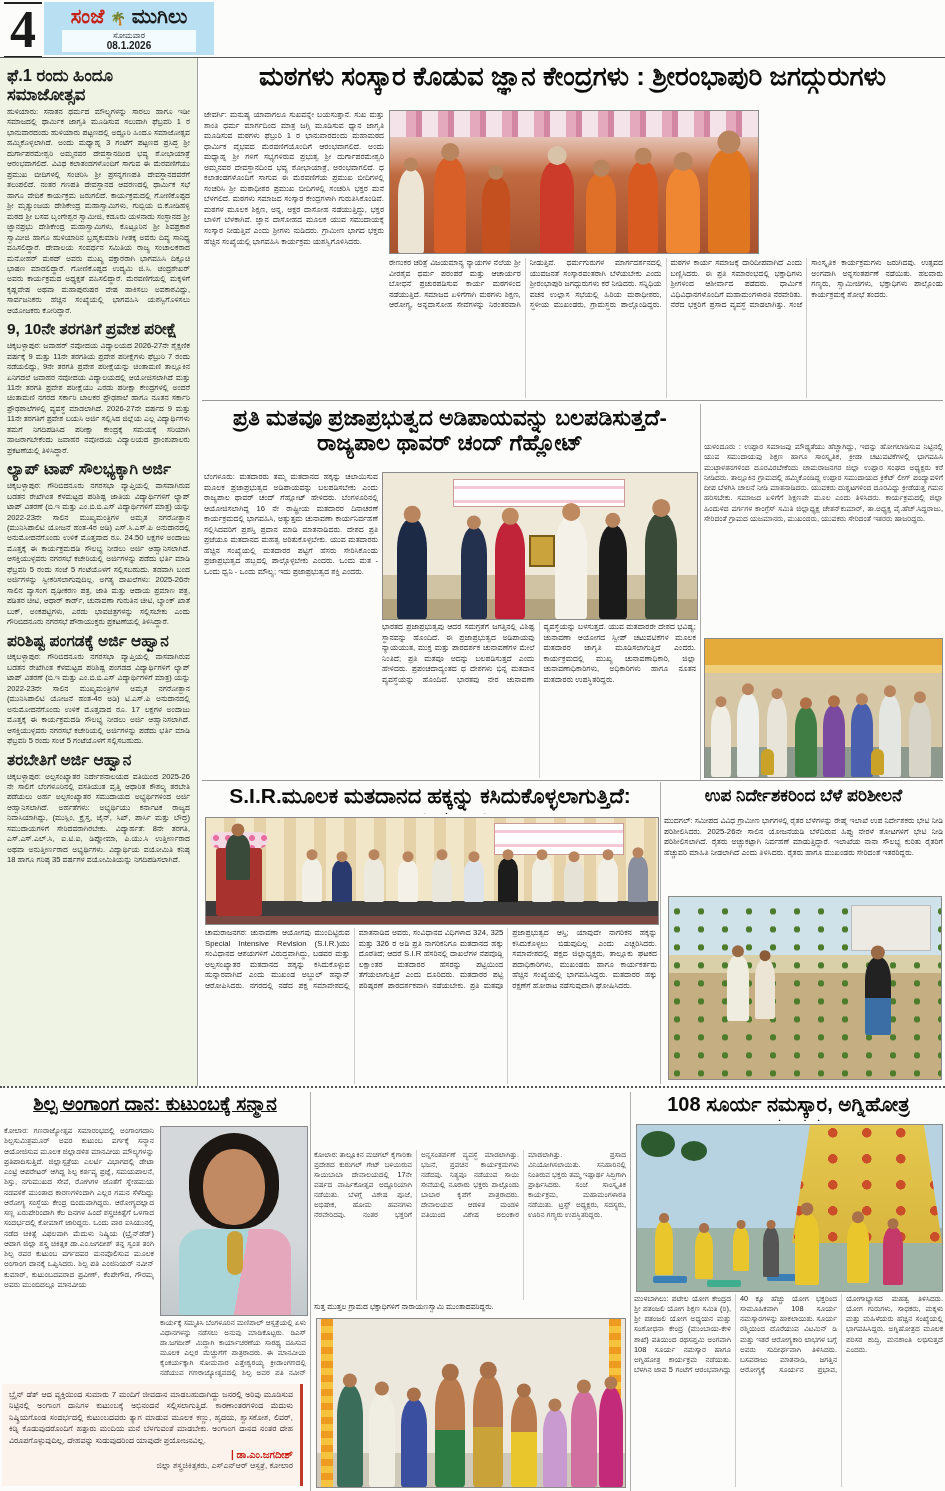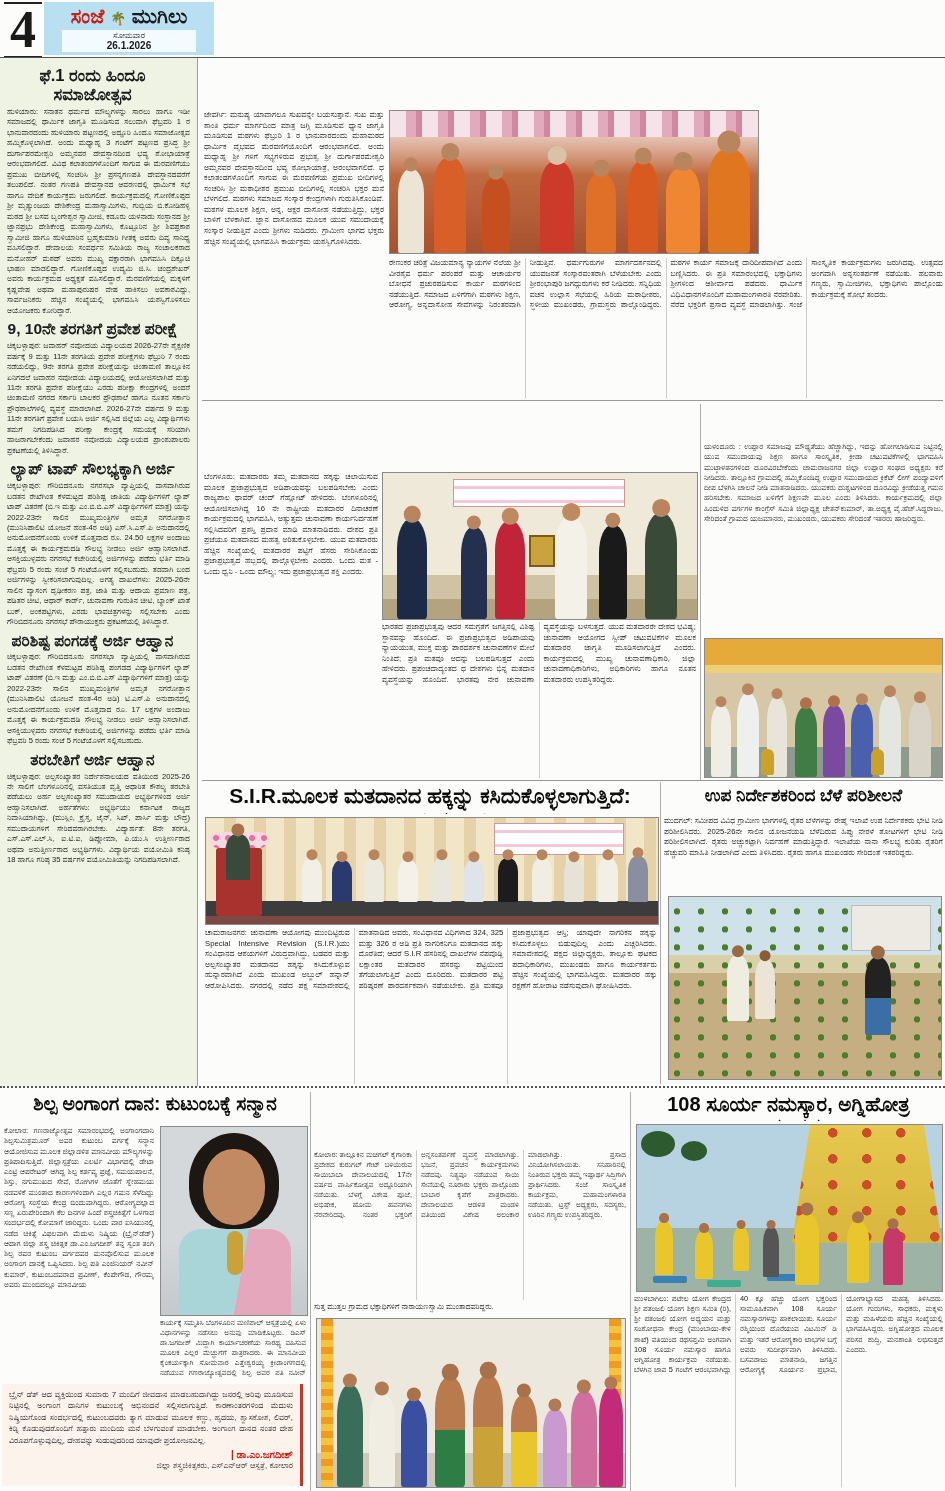--- a/index.html
+++ b/index.html
@@ -24,21 +24,21 @@
   .dotrule{position:absolute;border-top:2px dotted #555;height:0;}
   
   .headline{font-weight:bold;text-align:center;line-height:1.12;color:#0d0d0d;}
   .body-txt{font-size:7.7px;line-height:1.37;text-align:justify;color:#222;}
   .cols2{column-count:2;column-gap:9px;column-rule:1px solid #ccc;}
   .cols3{column-count:3;column-gap:9px;column-rule:1px solid #ccc;}
   .cols4{column-count:4;column-gap:9px;column-rule:1px solid #ccc;}
   
   #left-col{left:0;top:58px;width:198px;height:1028px;background:#eef3e3;
             border-right:1px solid #9f9f9f;padding:4px 7px;box-sizing:border-box;}
-  #left-col .lc-head{font-size:15.5px;font-weight:bold;text-align:center;margin:4px 12px 3px 0;line-height:1.15;}
+  #left-col .lc-head{font-size:15.5px;font-weight:bold;text-align:left;margin:4px 12px 3px 0;line-height:1.15;}
   #left-col .lc-body{font-size:7.6px;line-height:1.38;text-align:justify;color:#222;}
   
   #quote-box{left:2px;top:1384px;width:301px;height:102px;background:#fdf3ed;
              border-right:3px solid #c0392b;padding:5px 7px;box-sizing:border-box;}
   #quote-text{font-size:7.9px;line-height:1.45;text-align:justify;color:#222;}
   #quote-author{font-size:10px;font-weight:bold;color:#c62015;text-align:right;margin-top:3px;}
   #quote-desig{font-size:8px;color:#333;text-align:right;}
   
   .photo{position:absolute;overflow:hidden;border:1px solid #8a8a8a;background:#ddd;}
   .p{position:absolute;bottom:0;border-radius:45% 45% 8% 8% / 30% 30% 4% 4%;background:var(--c,#ccc);}
@@ -84,21 +84,21 @@
 
   <div class="abs" id="pageno">4</div>
   <div class="abs" id="logo-box">
     <div id="logo-line1">
       <span class="red">ಸಂಜೆ</span>
       <span class="palm">🌴</span>
       <span>ಮುಗಿಲು</span>
     </div>
     <div id="logo-sub">
       <div id="logo-day">ಸೋಮವಾರ</div>
-      <div id="logo-date">26.1.2026</div>
+      <div id="logo-date">08.1.2026</div>
     </div>
   </div>
   <div class="hrule" style="left:0;top:57px;width:945px;"></div>
 
   <div class="abs" id="left-col">
     <div>
       <div class="lc-head" style="font-size:16.5px;">ಫೆ.1 ರಂದು ಹಿಂದೂ ಸಮಾಜೋತ್ಸವ</div>
       <div class="lc-body">ಹುಳಿಯಾರು: ಸನಾತನ ಧರ್ಮದ ಮೌಲ್ಯಗಳನ್ನು ಸಾರಲು ಹಾಗೂ ಇಡೀ ಸಮಾಜದಲ್ಲಿ ಧಾರ್ಮಿಕ ಜಾಗೃತಿ ಮೂಡಿಸುವ ಸಲುವಾಗಿ ಫೆಬ್ರವರಿ 1 ರ ಭಾನುವಾರದಂದು ಹುಳಿಯಾರು ಪಟ್ಟಣದಲ್ಲಿ ಅದ್ದೂರಿ ಹಿಂದೂ ಸಮಾಜೋತ್ಸವ ಹಮ್ಮಿಕೊಳ್ಳಲಾಗಿದೆ. ಅಂದು ಮಧ್ಯಾಹ್ನ 3 ಗಂಟೆಗೆ ಪಟ್ಟಣದ ಪ್ರಸಿದ್ಧ ಶ್ರೀ ದುರ್ಗಾಪರಮೇಶ್ವರಿ ಅಮ್ಮನವರ ದೇವಸ್ಥಾನದಿಂದ ಭವ್ಯ ಶೋಭಾಯಾತ್ರೆ ಆರಂಭವಾಗಲಿದೆ. ವಿವಿಧ ಕಲಾತಂಡಗಳೊಂದಿಗೆ ಸಾಗುವ ಈ ಮೆರವಣಿಗೆಯು ಪ್ರಮುಖ ಬೀದಿಗಳಲ್ಲಿ ಸಂಚರಿಸಿ ಶ್ರೀ ಪ್ರಸನ್ನಗಣಪತಿ ದೇವಸ್ಥಾನದವರೆಗೆ ತಲುಪಲಿದೆ. ನಂತರ ಗಣಪತಿ ದೇವಸ್ಥಾನದ ಆವರಣದಲ್ಲಿ ಧಾರ್ಮಿಕ ಸಭೆ ಹಾಗೂ ವೇದಿಕೆ ಕಾರ್ಯಕ್ರಮ ಜರುಗಲಿದೆ. ಕಾರ್ಯಕ್ರಮದಲ್ಲಿ ಗೋಣಿಕೊಪ್ಪದ ಶ್ರೀ ಮೃತ್ಯುಂಜಯ ದೇಶಿಕೇಂದ್ರ ಮಹಾಸ್ವಾಮಿಗಳು, ಗುಬ್ಬಿಯ ಬಿ.ಕೋಡಿಹಳ್ಳಿ ಮಠದ ಶ್ರೀ ಬಸವ ಬೃಂಗೇಶ್ವರ ಸ್ವಾಮೀಜಿ, ಕಡೂರು ಯಳನಾಡು ಸಂಸ್ಥಾನದ ಶ್ರೀ ಜ್ಞಾನಪ್ರಭು ದೇಶಿಕೇಂದ್ರ ಮಹಾಸ್ವಾಮಿಗಳು, ಕೊಟ್ಟೂರಿನ ಶ್ರೀ ಶಿವಪ್ರಕಾಶ ಸ್ವಾಮೀಜಿ ಹಾಗೂ ಹುಳಿಯಾರಿನ ಬ್ರಹ್ಮಕುಮಾರಿ ಗೀತಕ್ಕ ಅವರು ದಿವ್ಯ ಸಾನಿಧ್ಯ ವಹಿಸಲಿದ್ದಾರೆ. ದೇವಾಲಯ ಸಂವರ್ಧನ ಸಮಿತಿಯ ರಾಜ್ಯ ಸಂಚಾಲಕರಾದ ಮನೋಹರ್ ಮಠದ್ ಅವರು ಮುಖ್ಯ ವಕ್ತಾರರಾಗಿ ಭಾಗವಹಿಸಿ ದಿಕ್ಸೂಚಿ ಭಾಷಣ ಮಾಡಲಿದ್ದಾರೆ. ಗೋಣಿಕೊಪ್ಪದ ಉದ್ಯಮಿ ಜಿ.ಸಿ. ಚಂದ್ರಶೇಖರ್ ಅವರು ಕಾರ್ಯಕ್ರಮದ ಅಧ್ಯಕ್ಷತೆ ವಹಿಸಲಿದ್ದಾರೆ. ಮೆರವಣಿಗೆಯಲ್ಲಿ ಮಕ್ಕಳಿಗೆ ಕೃಷ್ಣವೇಷ ಅಥವಾ ಮಹಾಪುರುಷರ ವೇಷ ಹಾಕಿಸಲು ಅವಕಾಶವಿದ್ದು, ಸಾರ್ವಜನಿಕರು ಹೆಚ್ಚಿನ ಸಂಖ್ಯೆಯಲ್ಲಿ ಭಾಗವಹಿಸಿ ಯಶಸ್ವಿಗೊಳಿಸಲು ಆಯೋಜಕರು ಕೋರಿದ್ದಾರೆ.</div>
     </div>
     <div>
@@ -112,34 +112,36 @@
     <div>
       <div class="lc-head">ಪರಿಶಿಷ್ಟ ಪಂಗಡಕ್ಕೆ ಅರ್ಜಿ ಆಹ್ವಾನ</div>
       <div class="lc-body">ಚಿಕ್ಕಬಳ್ಳಾಪುರ: ಗೌರಿಬಿದನೂರು ನಗರಸಭಾ ವ್ಯಾಪ್ತಿಯಲ್ಲಿ ವಾಸವಾಗಿರುವ ಬಡತನ ರೇಖೆಗಿಂತ ಕೆಳಮಟ್ಟದ ಪರಿಶಿಷ್ಟ ಪಂಗಡದ ವಿದ್ಯಾರ್ಥಿಗಳಿಗೆ ಲ್ಯಾಪ್ ಟಾಪ್ ವಿತರಣೆ (ಬಿ.ಇ ಮತ್ತು ಎಂ.ಬಿ.ಬಿ.ಎಸ್ ವಿದ್ಯಾರ್ಥಿಗಳಿಗೆ ಮಾತ್ರ) ಯನ್ನು 2022-23ನೇ ಸಾಲಿನ ಮುಖ್ಯಮಂತ್ರಿಗಳ ಅಮೃತ ನಗರೋತ್ಥಾನ (ಮುನಿಸಿಪಾಲಿಟಿ ಯೋಜನೆ ಹಂತ-4ರ ಅಡಿ) ಟಿ.ಎಸ್.ಪಿ ಅನುದಾನದಲ್ಲಿ ಅನುಮೋದನೆಗೊಂಡು ಉಳಿಕೆ ಮೊತ್ತವಾದ ರೂ. 17 ಲಕ್ಷಗಳ ಅಂದಾಜು ಮೊತ್ತಕ್ಕೆ ಈ ಕಾರ್ಯಕ್ರಮದಡಿ ಸೌಲಭ್ಯ ನೀಡಲು ಅರ್ಜಿ ಆಹ್ವಾನಿಸಲಾಗಿದೆ. ಆಸಕ್ತಿಯುಳ್ಳವರು ನಗರಸಭೆ ಕಚೇರಿಯಲ್ಲಿ ಅರ್ಜಿಗಳನ್ನು ಪಡೆದು ಭರ್ತಿ ಮಾಡಿ ಫೆಬ್ರವರಿ 5 ರಂದು ಸಂಜೆ 5 ಗಂಟೆಯೊಳಗೆ ಸಲ್ಲಿಸಬಹುದು.</div>
     </div>
     <div>
       <div class="lc-head">ತರಬೇತಿಗೆ ಅರ್ಜಿ ಆಹ್ವಾನ</div>
       <div class="lc-body">ಚಿಕ್ಕಬಳ್ಳಾಪುರ: ಅಲ್ಪಸಂಖ್ಯಾತರ ನಿರ್ದೇಶನಾಲಯದ ವತಿಯಿಂದ 2025-26 ನೇ ಸಾಲಿಗೆ ಬೆಂಗಳೂರಿನಲ್ಲಿ ವಸತಿಯುತ ವೃತ್ತಿ ಆಧಾರಿತ ಕೌಶಲ್ಯ ತರಬೇತಿ ಪಡೆಯಲು ಅರ್ಹ ಅಲ್ಪಸಂಖ್ಯಾತರ ಸಮುದಾಯದ ಅಭ್ಯರ್ಥಿಗಳಿಂದ ಅರ್ಜಿ ಆಹ್ವಾನಿಸಲಾಗಿದೆ. ಅರ್ಹತೆಗಳು: ಅಭ್ಯರ್ಥಿಯು ಕರ್ನಾಟಕ ರಾಜ್ಯದ ನಿವಾಸಿಯಾಗಿದ್ದು, (ಮುಸ್ಲಿಂ, ಕ್ರೈಸ್ತ, ಜೈನ್, ಸಿಖ್, ಪಾರ್ಸಿ ಮತ್ತು ಬೌದ್ಧ) ಸಮುದಾಯಗಳಿಗೆ ಸೇರಿದವರಾಗಿರಬೇಕು. ವಿದ್ಯಾರ್ಹತೆ: 8ನೇ ತರಗತಿ, ಎಸ್.ಎಸ್.ಎಲ್.ಸಿ, ಐ.ಟಿ.ಐ, ಡಿಪ್ಲೋಮಾ, ಪಿ.ಯು.ಸಿ ಉತ್ತೀರ್ಣರಾದ ಅಥವಾ ಅನುತ್ತೀರ್ಣರಾದ ಅಭ್ಯರ್ಥಿಗಳು. ವಿದ್ಯಾರ್ಥಿಯ ವಯೋಮಿತಿ ಕನಿಷ್ಠ 18 ಹಾಗೂ ಗರಿಷ್ಠ 35 ವರ್ಷಗಳ ವಯೋಮಿತಿಯನ್ನು ನಿಗದಿಪಡಿಸಲಾಗಿದೆ.</div>
     </div>
   </div>
 
+  <div class="abs headline" style="left:202px;top:62px;width:741px;height:44px;font-size:26px;">ಮಠಗಳು ಸಂಸ್ಕಾರ ಕೊಡುವ ಜ್ಞಾನ ಕೇಂದ್ರಗಳು : ಶ್ರೀರಂಭಾಪುರಿ ಜಗದ್ಗುರುಗಳು</div>
   <div class="abs body-txt" style="left:204px;top:110px;width:180px;height:288px;">ಜೇವರ್ಗಿ: ಮನುಷ್ಯ ಯಾವಾಗಲೂ ಸುಖವನ್ನೇ ಬಯಸುತ್ತಾನೆ. ಸುಖ ಮತ್ತು ಶಾಂತಿ ಧರ್ಮ ಮಾರ್ಗದಿಂದ ಮಾತ್ರ ಜಗ್ಗಿ ಮೂಡಿಸುವ ಧ್ಯಾನ ಜಾಗೃತಿ ಮೂಡಿಸುವ ಮಠಗಳು ಫೆಬ್ರುರಿ 1 ರ ಭಾನುವಾರದಂದು ಮಹಾಮಠದ ಧಾರ್ಮಿಕ ವೈಭವದ ಮೆರವಣಿಗೆಯೊಂದಿಗೆ ಆರಂಭವಾಗಲಿದೆ. ಅಂದು ಮಧ್ಯಾಹ್ನ ಶ್ರೀ ಗಳಿಗೆ ಸಭ್ಯಗಳಿರುವ ಪ್ರಭುತ್ವ ಶ್ರೀ ದುರ್ಗಾಪರಮೇಶ್ವರಿ ಅಮ್ಮನವರ ದೇವಸ್ಥಾನದಿಂದ ಭವ್ಯ ಶೋಭಾಯಾತ್ರೆ, ಅರಂಭವಾಗಲಿದೆ. ಧ ಕಲಾತಂಡಗಳೊಂದಿಗೆ ಸಾಗುವ ಈ ಮೆರವಣಿಗೆಯ ಪ್ರಮುಖ ಬೀದಿಗಳಲ್ಲಿ ಸಂಚರಿಸಿ ಶ್ರೀ ಮಠಾಧೀಶರ ಪ್ರಮುಖ ಬೀದಿಗಳಲ್ಲಿ ಸಂಚರಿಸಿ ಭಕ್ತರ ಮನೆ ಬೆಳಗಲಿದೆ. ಮಠಗಳು ಸಮಾಜದ ಸಂಸ್ಕಾರ ಕೇಂದ್ರಗಳಾಗಿ ಗುರುತಿಸಿಕೊಂಡಿವೆ. ಮಠಗಳ ಮೂಲಕ ಶಿಕ್ಷಣ, ಅನ್ನ, ಅಕ್ಷರ ದಾಸೋಹ ನಡೆಯುತ್ತಿದ್ದು, ಭಕ್ತರ ಬಾಳಿಗೆ ಬೆಳಕಾಗಿವೆ. ಜ್ಞಾನ ದಾಸೋಹದ ಮೂಲಕ ಯುವ ಸಮುದಾಯಕ್ಕೆ ಸಂಸ್ಕಾರ ನೀಡುತ್ತಿವೆ ಎಂದು ಶ್ರೀಗಳು ನುಡಿದರು. ಗ್ರಾಮೀಣ ಭಾಗದ ಭಕ್ತರು ಹೆಚ್ಚಿನ ಸಂಖ್ಯೆಯಲ್ಲಿ ಭಾಗವಹಿಸಿ ಕಾರ್ಯಕ್ರಮ ಯಶಸ್ವಿಗೊಳಿಸಿದರು.</div>
   <div class="photo" id="photo-main" style="left:389px;top:110px;width:368px;height:142px;">
     <div class="p" style="--c:#ece5d6;left:8px;width:26px;height:84px;"></div>
     <div class="p" style="--c:#d85f28;left:44px;width:32px;height:96px;"></div>
     <div class="p" style="--c:#c44f1f;left:92px;width:28px;height:76px;"></div>
     <div class="p" style="--c:#cc3b2a;--skin:#d8c3a8;left:150px;width:34px;height:92px;"></div>
     <div class="p" style="--c:#e07028;left:196px;width:30px;height:80px;"></div>
     <div class="p" style="--c:#d85a20;left:238px;width:30px;height:92px;"></div>
     <div class="p" style="--c:#ef8632;left:276px;width:34px;height:86px;"></div>
     <div class="p" style="--c:#e0761f;left:318px;width:42px;height:104px;"></div>
   </div>
   <div class="abs body-txt cols4" style="left:389px;top:258px;width:554px;height:140px;">ರೇಣುಕರ ಚರಿತ್ರೆ ವಿಜಯಮಾನ್ಯ ನ್ಯಾಯಗಳ ನೆಲೆಯ ಶ್ರೀ ವೀರಶೈವ ಧರ್ಮ ಪರಂಪರೆ ಮತ್ತು ಆಚಾರ್ಯರ ಬೋಧನೆ ಪ್ರಚುರಪಡಿಸುವ ಕಾರ್ಯ ಮಠಗಳಿಂದ ನಡೆಯುತ್ತಿದೆ. ಸಮಾಜದ ಏಳಿಗೆಗಾಗಿ ಮಠಗಳು ಶಿಕ್ಷಣ, ಆರೋಗ್ಯ, ಅನ್ನದಾಸೋಹ ಸೇವೆಗಳನ್ನು ನಿರಂತರವಾಗಿ ನೀಡುತ್ತಿವೆ. ಧರ್ಮಗುರುಗಳ ಮಾರ್ಗದರ್ಶನದಲ್ಲಿ ಯುವಜನತೆ ಸಂಸ್ಕಾರವಂತರಾಗಿ ಬೆಳೆಯಬೇಕು ಎಂದು ಶ್ರೀರಂಭಾಪುರಿ ಜಗದ್ಗುರುಗಳು ಕರೆ ನೀಡಿದರು. ಸನ್ನಿಧಿಯ ವಚನ ಉಲ್ಲಾಸ ಸಭೆಯಲ್ಲಿ ಹಿರಿಯ ಮಠಾಧೀಶರು, ಸ್ಥಳೀಯ ಮುಖಂಡರು, ಗ್ರಾಮಸ್ಥರು ಪಾಲ್ಗೊಂಡಿದ್ದರು. ಮಠಗಳ ಕಾರ್ಯ ಸಮಾಜಕ್ಕೆ ದಾರಿದೀಪವಾಗಿದೆ ಎಂದು ಬಣ್ಣಿಸಿದರು. ಈ ಪ್ರತಿ ಸಮಾರಂಭದಲ್ಲಿ ಭಕ್ತಾಧಿಗಳು ಶ್ರೀಗಳಿಂದ ಆಶೀರ್ವಾದ ಪಡೆದರು. ಧಾರ್ಮಿಕ ವಿಧಿವಿಧಾನಗಳೊಂದಿಗೆ ಮಹಾಮಂಗಳಾರತಿ ನೆರವೇರಿತು. ನೆರೆದ ಭಕ್ತರಿಗೆ ಪ್ರಸಾದ ವ್ಯವಸ್ಥೆ ಮಾಡಲಾಗಿತ್ತು. ಸಂಜೆ ಸಾಂಸ್ಕೃತಿಕ ಕಾರ್ಯಕ್ರಮಗಳು ಜರುಗಿದವು. ಉತ್ಸವದ ಅಂಗವಾಗಿ ಅನ್ನಸಂತರ್ಪಣೆ ನಡೆಯಿತು. ಹಲವಾರು ಗಣ್ಯರು, ಸ್ವಾಮೀಜಿಗಳು, ಭಕ್ತಾಧಿಗಳು ಪಾಲ್ಗೊಂಡು ಕಾರ್ಯಕ್ರಮಕ್ಕೆ ಶೋಭೆ ತಂದರು.</div>
   <div class="hrule" style="left:202px;top:400px;width:741px;border-color:#999;"></div>
 
+  <div class="abs headline" style="left:202px;top:406px;width:496px;height:62px;font-size:22px;">ಪ್ರತಿ ಮತವೂ ಪ್ರಜಾಪ್ರಭುತ್ವದ ಅಡಿಪಾಯವನ್ನು ಬಲಪಡಿಸುತ್ತದೆ-ರಾಜ್ಯಪಾಲ ಥಾವರ್ ಚಂದ್ ಗೆಹ್ಲೋಟ್</div>
   <div class="abs body-txt" style="left:204px;top:472px;width:174px;height:306px;">ಬೆಂಗಳೂರು: ಮತದಾರರು ತಮ್ಮ ಮತದಾನದ ಹಕ್ಕನ್ನು ಚಲಾಯಿಸುವ ಮೂಲಕ ಪ್ರಜಾಪ್ರಭುತ್ವದ ಅಡಿಪಾಯವನ್ನು ಬಲಪಡಿಸಬೇಕು ಎಂದು ರಾಜ್ಯಪಾಲ ಥಾವರ್ ಚಂದ್ ಗೆಹ್ಲೋಟ್ ಹೇಳಿದರು. ಬೆಂಗಳೂರಿನಲ್ಲಿ ಆಯೋಜಿಸಲಾಗಿದ್ದ 16 ನೇ ರಾಷ್ಟ್ರೀಯ ಮತದಾರರ ದಿನಾಚರಣೆ ಕಾರ್ಯಕ್ರಮದಲ್ಲಿ ಭಾಗವಹಿಸಿ, ಅತ್ಯುತ್ತಮ ಚುನಾವಣಾ ಕಾರ್ಯನಿರ್ವಹಣೆ ಸಲ್ಲಿಸಿದವರಿಗೆ ಪ್ರಶಸ್ತಿ ಪ್ರದಾನ ಮಾಡಿ ಮಾತನಾಡಿದರು. ದೇಶದ ಪ್ರತಿ ಪ್ರಜೆಯೂ ಮತದಾನದ ಮಹತ್ವ ಅರಿತುಕೊಳ್ಳಬೇಕು. ಯುವ ಮತದಾರರು ಹೆಚ್ಚಿನ ಸಂಖ್ಯೆಯಲ್ಲಿ ಮತದಾರರ ಪಟ್ಟಿಗೆ ಹೆಸರು ಸೇರಿಸಿಕೊಂಡು ಪ್ರಜಾಪ್ರಭುತ್ವದ ಹಬ್ಬದಲ್ಲಿ ಪಾಲ್ಗೊಳ್ಳಬೇಕು ಎಂದರು. ಒಂದು ಮತ - ಒಂದು ಧ್ವನಿ - ಒಂದು ಮೌಲ್ಯ; ಇದು ಪ್ರಜಾಪ್ರಭುತ್ವದ ಶಕ್ತಿ ಎಂದರು.</div>
   <div class="photo" id="photo-gov" style="left:382px;top:472px;width:314px;height:146px;">
     <div class="banner" style="left:70px;top:6px;width:170px;height:26px;"></div>
     <div class="p" style="--c:#1d2a45;left:14px;width:30px;height:100px;"></div>
     <div class="p" style="--c:#23304e;left:78px;width:26px;height:92px;"></div>
     <div class="p" style="--c:#c12438;left:112px;width:30px;height:98px;--skin:#c08a60;"></div>
     <div class="prop" style="left:146px;bottom:52px;width:22px;height:28px;background:#caa33c;border:2px solid #7a5c18;"></div>
     <div class="p" style="--c:#f4f1e8;left:172px;width:32px;height:102px;--skin:#c08a60;"></div>
     <div class="p" style="--c:#1a1a1a;left:216px;width:28px;height:94px;"></div>
     <div class="p" style="--c:#3a4a38;left:262px;width:32px;height:106px;"></div>
@@ -187,21 +189,21 @@
   <div class="abs body-txt" style="left:664px;top:816px;width:279px;height:78px;">ಮುದಗಲ್: ಸಮೀಪದ ವಿವಿಧ ಗ್ರಾಮೀಣ ಭಾಗಗಳಲ್ಲಿ ರೈತರ ಬೆಳೆಗಳನ್ನು ರೇಷ್ಮೆ ಇಲಾಖೆ ಉಪ ನಿರ್ದೇಶಕರು ಭೇಟಿ ನೀಡಿ ಪರಿಶೀಲಿಸಿದರು. 2025-26ನೇ ಸಾಲಿನ ಯೋಜನೆಯಡಿ ಬೆಳೆದಿರುವ ಹಿಪ್ಪು ನೇರಳೆ ತೋಟಗಳಿಗೆ ಭೇಟಿ ನೀಡಿ ಪರಿಶೀಲಿಸಲಾಗಿದೆ. ರೈತರು ಅಚ್ಚುಕಟ್ಟಾಗಿ ನಿರ್ವಹಣೆ ಮಾಡುತ್ತಿದ್ದಾರೆ. ಇಲಾಖೆಯ ನಾನಾ ಸೌಲಭ್ಯ ಕುರಿತು ರೈತರಿಗೆ ಹೆಚ್ಚುವರಿ ಮಾಹಿತಿ ನೀಡಲಾಗಿದೆ ಎಂದು ತಿಳಿಸಿದರು. ರೈತರು ಹಾಗೂ ಮುಖಂಡರು ಸೇರಿದಂತೆ ಇತರರಿದ್ದರು.</div>
   <div class="photo" id="photo-crop" style="left:668px;top:896px;width:272px;height:182px;">
     <div class="prop" style="right:10px;top:8px;width:78px;height:44px;background:#eceae2;border:1px solid #bbb;"></div>
     <div class="p" style="--c:#efece0;left:58px;bottom:58px;width:22px;height:66px;--skin:#9a6a45;"></div>
     <div class="p" style="--c:#ece4d4;left:86px;bottom:60px;width:20px;height:60px;--skin:#8a5c3a;"></div>
     <div class="p" style="--c:linear-gradient(#222 52%,#3a6ea5 52%);left:196px;bottom:44px;width:26px;height:78px;--skin:#9a6a45;"></div>
   </div>
 
   <div class="dotrule" style="left:0;top:1086px;width:945px;"></div>
 
-  <div class="abs headline" style="left:2px;top:1093px;width:306px;height:28px;font-size:19px;">ಶಿಲ್ಪ ಅಂಗಾಂಗ ದಾನ: ಕುಟುಂಬಕ್ಕೆ ಸನ್ಮಾನ</div>
+  <div class="abs headline" style="left:2px;top:1093px;width:306px;height:28px;font-size:19px;text-decoration:underline;">ಶಿಲ್ಪ ಅಂಗಾಂಗ ದಾನ: ಕುಟುಂಬಕ್ಕೆ ಸನ್ಮಾನ</div>
   <div class="abs body-txt" style="left:4px;top:1126px;width:150px;height:254px;font-size:7.5px;">ಕೋಲಾರ: ಗಣರಾಜ್ಯೋತ್ಸವ ಸಮಾರಂಭದಲ್ಲಿ ಅಂಗಾಂಗದಾನಿ ಶಿಲ್ಪಸುಮಿತ್ರಮೂರ್ ಅವರ ಕುಟುಂಬ ವರ್ಗಕ್ಕೆ ಸನ್ಮಾನ ಆಯೋಜಿಸುವ ಮೂಲಕ ಜಿಲ್ಲಾಡಳಿತ ಮಾನವೀಯ ಮೌಲ್ಯಗಳನ್ನು ಪ್ರತಿಪಾದಿಸುತ್ತಿದೆ. ಜಿಲ್ಲಾಸ್ಪತ್ರೆಯ ಎಲರ್ಟಿ ವಿಭಾಗದಲ್ಲಿ ಡೇಟಾ ಎಂಟ್ರಿ ಆಪರೇಟರ್ ಆಗಿದ್ದ ಶಿಲ್ಪ ಕರ್ತವ್ಯ ಪ್ರಜ್ಞೆ, ಸಮಯಪಾಲನೆ, ಶಿಸ್ತು, ನಗುಮುಖದ ಸೇವೆ, ರೋಗಿಗಳ ಜೊತೆಗೆ ಸ್ನೇಹಮಯ ನಡವಳಿಕೆ ಮುಂತಾದ ಕಾರಣಗಳಿಂದಾಗಿ ಎಲ್ಲರ ಗಮನ ಸೆಳೆದಿದ್ದು ಆರೋಗ್ಯ ಸಂಸ್ಥೆಯ ಕೇಂದ್ರ ಬಿಂದುವಾಗಿದ್ದರು. ಆರೋಗ್ಯದಲ್ಲಾದ ಸಣ್ಣ ಏರುಪೇರಿಂದಾಗಿ ಕೆಲ ದಿನಗಳ ಹಿಂದೆ ಶಸ್ತ್ರಚಿಕಿತ್ಸೆಗೆ ಒಳಗಾದ ಸಂದರ್ಭದಲ್ಲಿ ಕೋಮಾಗೆ ಜಾರಿದ್ದರು. ಒಂದು ವಾರ ಐಸಿಯುನಲ್ಲಿ ನಡೆದ ಚಿಕಿತ್ಸೆ ವಿಫಲವಾಗಿ ಮೆದುಳು ನಿಷ್ಕ್ರಿಯ (ಬ್ರೈನ್‌ಡೆಡ್) ಆದಾಗ ಜಿಲ್ಲಾ ಶಸ್ತ್ರ ಚಿಕಿತ್ಸಕ ಡಾ.ಎಂ.ಜಗದೀಶ್ ತನ್ನ ಸ್ವಂತ ತಂಗಿ ಶಿಲ್ಪ ರವರ ಕುಟುಂಬ ವರ್ಗದವರ ಮನವೊಲಿಸುವ ಮೂಲಕ ಅಂಗಾಂಗ ದಾನಕ್ಕೆ ಒಪ್ಪಿಸಿದರು. ಶಿಲ್ಪ ಪತಿ ಎಂಜಿನಿಯರ್ ನವೀನ್ ಕುಮಾರ್, ಕುಟುಂಬದವರಾದ ಪ್ರವೀಣ್, ಕೆಂಪೇಗೌಡ, ಗೌರಮ್ಮ ಅವರು ಮುಂಬಿದಲ್ಲೂ ಮಾನವೀಯ</div>
   <div class="photo" id="photo-shilpa" style="left:160px;top:1126px;width:146px;height:188px;">
     <div class="prop" style="left:28px;top:6px;width:90px;height:96px;background:#1c1713;border-radius:50% 50% 42% 42%;"></div>
     <div class="prop" style="left:42px;top:22px;width:62px;height:76px;background:#c28a62;border-radius:48%;"></div>
     <div class="prop" style="left:18px;top:102px;width:112px;height:86px;background:linear-gradient(100deg,#a9d4d8 0 55%,#e4a7bc 55% 100%);border-radius:22px 22px 0 0;"></div>
     <div class="prop" style="left:66px;top:104px;width:16px;height:44px;background:#caa23a;border-radius:8px;"></div>
   </div>
   <div class="abs body-txt" style="left:160px;top:1318px;width:146px;height:62px;font-size:7.3px;">ಕಾರ್ಯಕ್ಕೆ ಸಮ್ಮತಿಸಿ ಬೆಂಗಳೂರಿನ ಮಣಿಪಾಲ್ ಆಸ್ಪತ್ರೆಯಲ್ಲಿ ಏಳು ವಿಧಾನಗಳನ್ನು ನಡೆಸಲು ಅನುವು ಮಾಡಿಕೊಟ್ಟರು. ಡಿಎಸ್ ಡಾ.ಜಗದೀಶ್ ಮಿದ್ದಾಗಿ ಕಾರ್ಯಾಚರಣೆಯ ಸಾರಥ್ಯ ವಹಿಸುವ ಮೂಲಕ ಎಲ್ಲರ ಮೆಚ್ಚುಗೆಗೆ ಪಾತ್ರರಾದರು. ಈ ಮಾನವೀಯ ಕೈಂಕರ್ಯಕ್ಕಾಗಿ ಸೋಮವಾರ ಎತ್ತೇಶ್ವರಯ್ಯ ಕ್ರೀಡಾಂಗಣದಲ್ಲಿ ನಡೆಯುವ ಗಣರಾಜ್ಯೋತ್ಸವದಲ್ಲಿ ಶಿಲ್ಪ ಅವರ ಪತಿ ನವೀನ್ ಕುಮಾರ್ ಅವರನ್ನು ಸನ್ಮಾನಿಸುವ ಮೂಲಕ ಜಿಲ್ಲಾಡಳಿತ ಕೃತಜ್ಞತೆ ಸಲ್ಲಿಸುತ್ತಿದೆ.</div>
   <div class="abs" id="quote-box">
     <div id="quote-text">ಬ್ರೈನ್ ಡೆತ್ ಆದ ವ್ಯಕ್ತಿಯಿಂದ ಸುಮಾರು 7 ಮಂದಿಗೆ ಜೀವದಾನ ಮಾಡಬಹುದಾಗಿದ್ದು ಜನರಲ್ಲಿ ಅರಿವು ಮೂಡಿಸುವ ನಿಟ್ಟಿನಲ್ಲಿ ಅಂಗಾಂಗ ದಾನಿಗಳ ಕುಟುಂಬಕ್ಕೆ ಅಭಿನಂದನೆ ಸಲ್ಲಿಸಲಾಗುತ್ತಿದೆ. ಕಾರಣಾಂತರಗಳಿಂದ ಮೆದುಳು ನಿಷ್ಕ್ರಿಯಗೊಂಡ ಸಂದರ್ಭದಲ್ಲಿ ಕುಟುಂಬದವರು ತ್ಯಾಗ ಮಾಡುವ ಮೂಲಕ ಕಣ್ಣು, ಹೃದಯ, ಶ್ವಾಸಕೋಶ, ಲಿವರ್, ಕಿಡ್ನಿ ಕೊಡುವುದರೊಂದಿಗೆ ಹತ್ತಾರು ಮಂದಿಯ ಮನೆ ಬೆಳಗುವಂತೆ ಮಾಡಬೇಕು. ಅಂಗಾಂಗ ದಾನದ ನಂತರ ದೇಹ ವಿರೂಪಗೊಳ್ಳುವುದಿಲ್ಲ, ದೇಹವನ್ನು ಸುಡುವುದರಿಂದ ಯಾವುದೇ ಪ್ರಯೋಜನವಿಲ್ಲ.</div>

